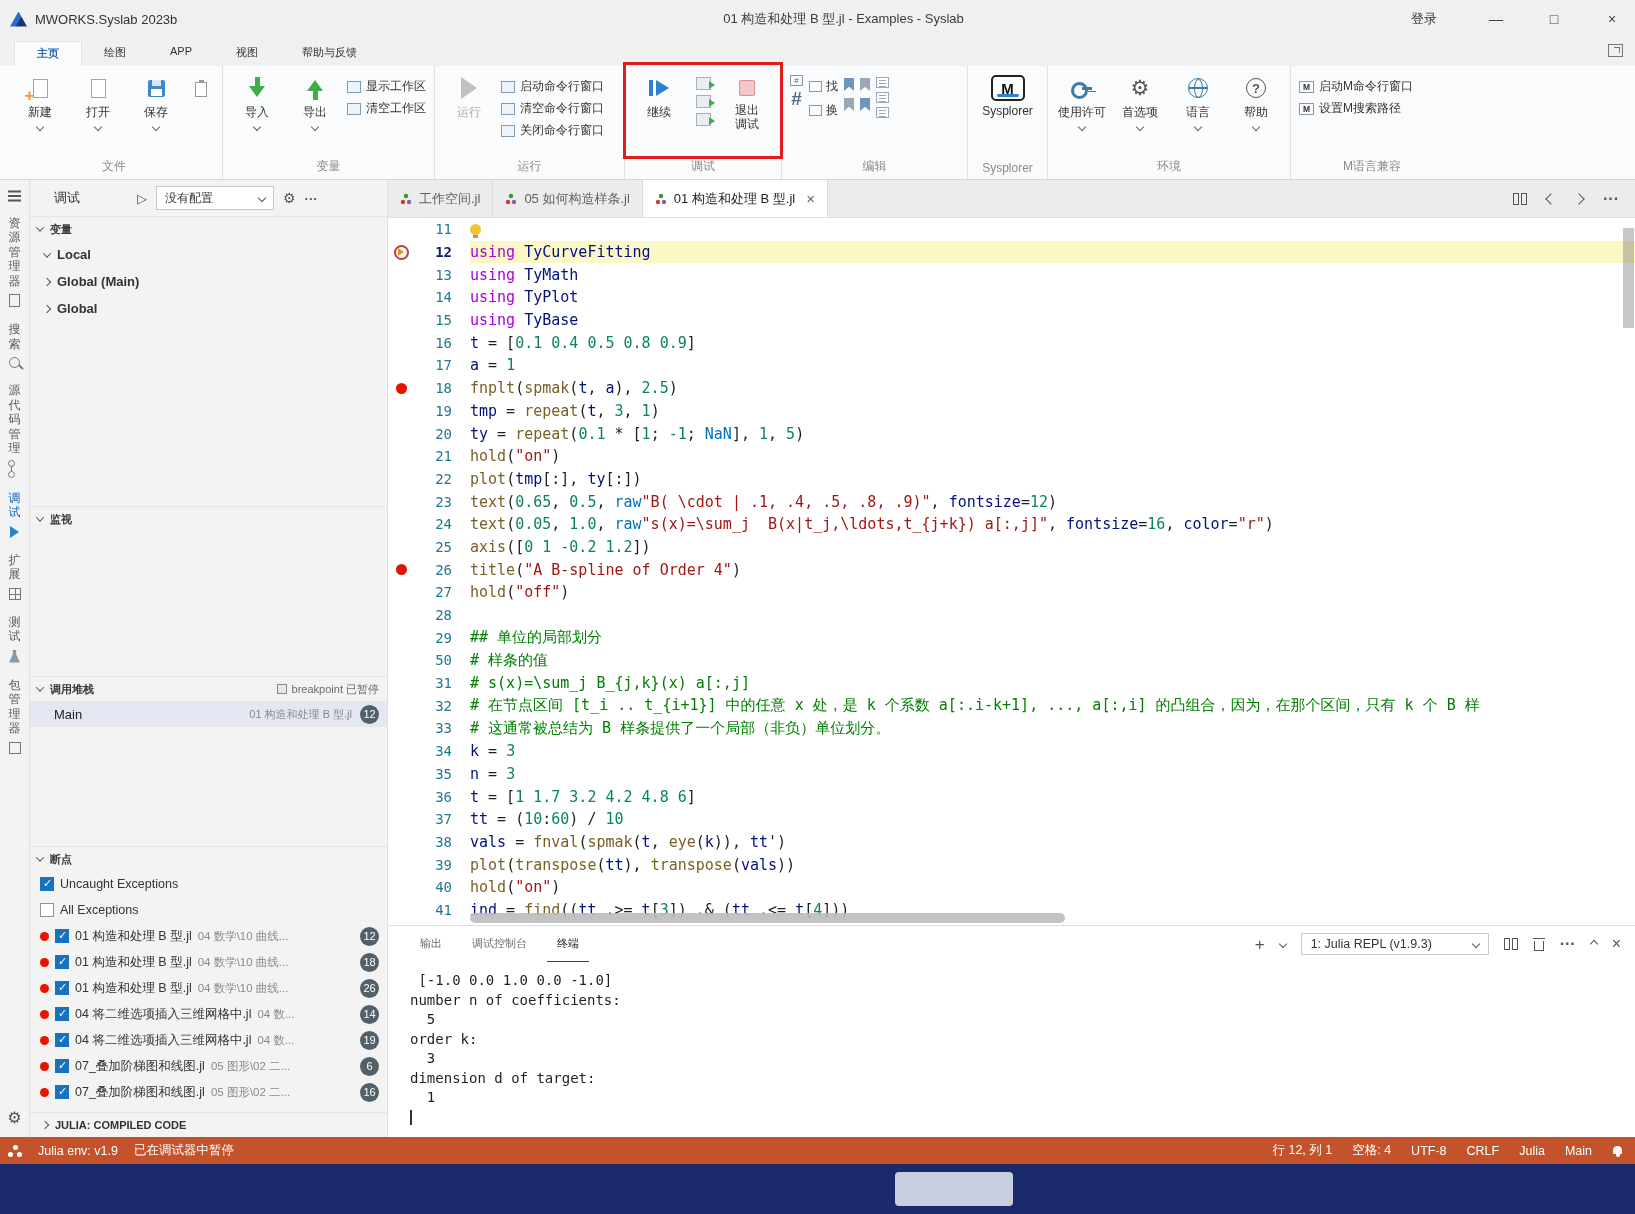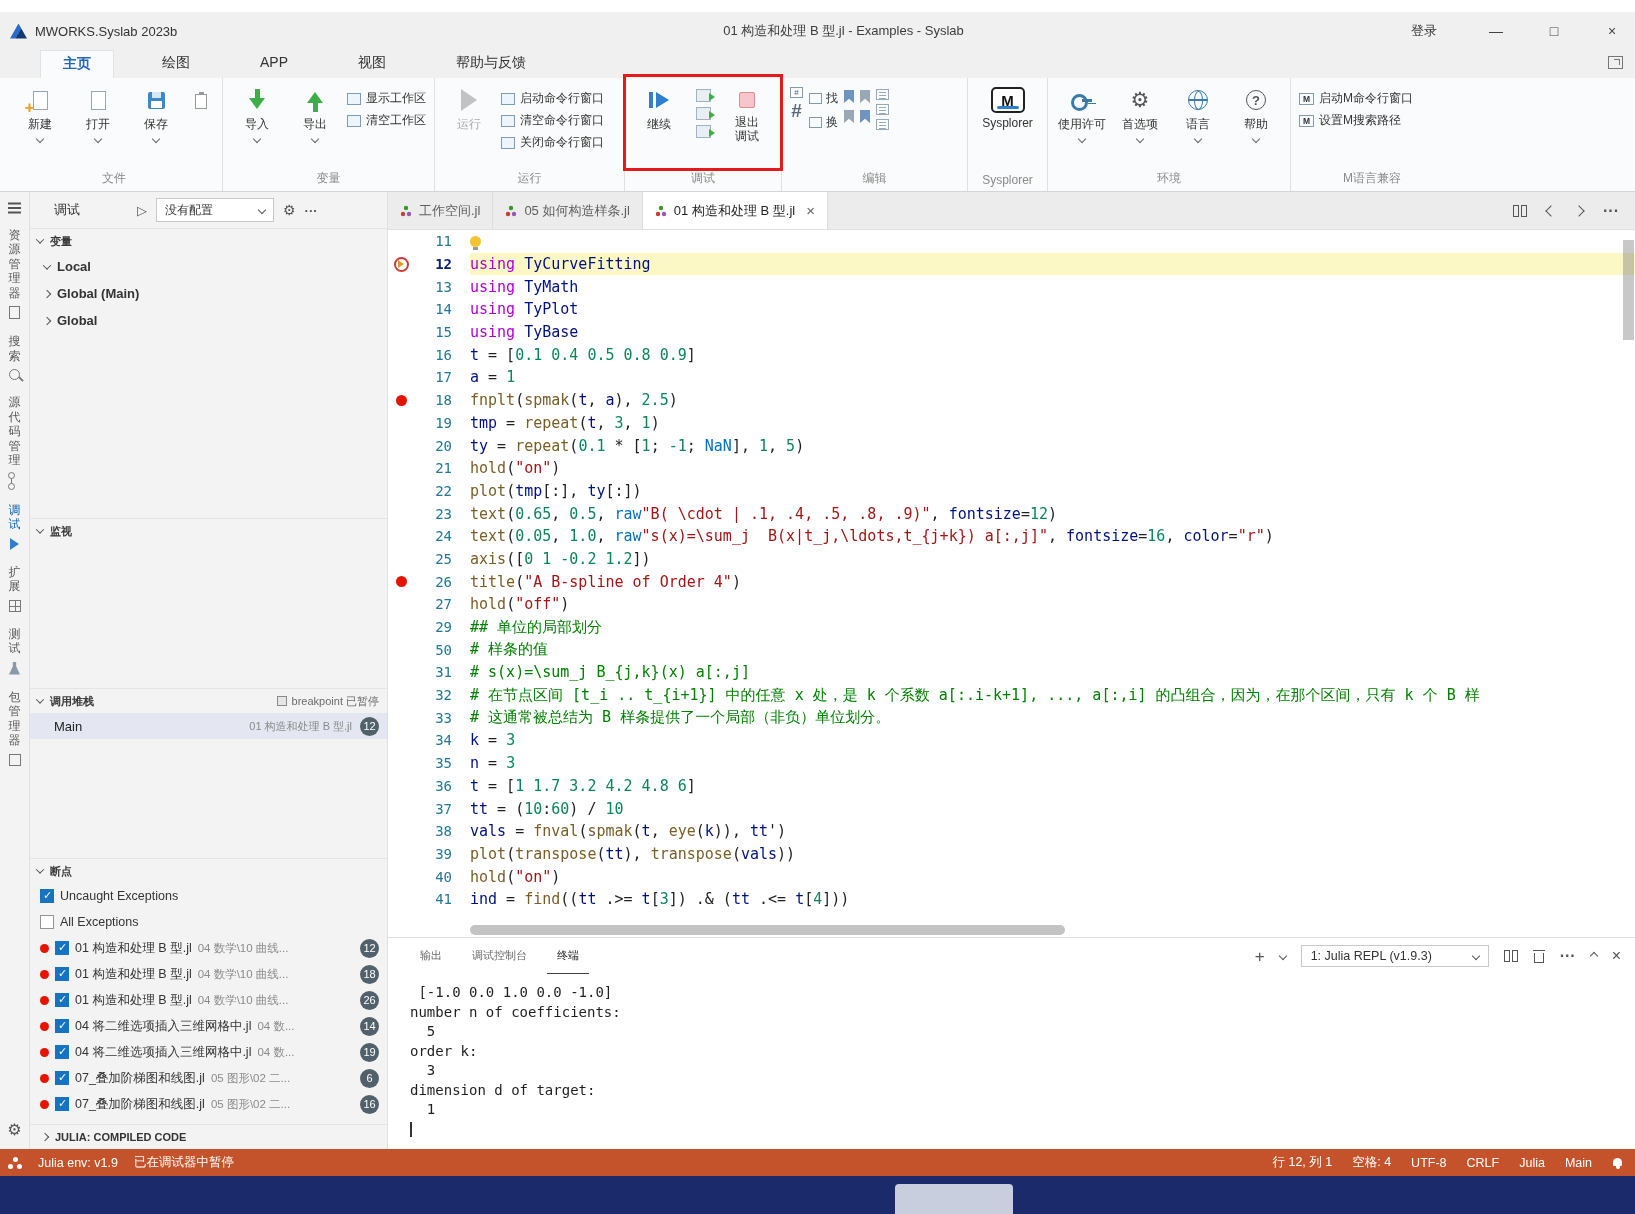--- a/index.html
+++ b/index.html
@@ -1,31 +1,31 @@
 <!DOCTYPE html>
 <html><head>
 <meta charset="utf-8">
 <style>
 *{margin:0;padding:0;box-sizing:border-box;}
 html,body{background:#888;}
 body{font-family:"Liberation Sans","DejaVu Sans",sans-serif;}
 .window{width:1635px;height:1214px;position:relative;background:#fff;overflow:hidden;}
 
 
-.titlebar{height:38px;background:#f0f0f0;display:flex;align-items:center;font-size:13px;color:#333;margin-top:12px;}
+.titlebar{height:38px;background:#f0f0f0;display:flex;align-items:center;font-size:13px;color:#333;}
 .tb-left{display:flex;align-items:center;gap:8px;padding-left:10px;width:300px;flex:none;}
 .logo{width:17px;height:15px;background:linear-gradient(120deg,#2a6bc8 55%,#14386f 55%);clip-path:polygon(50% 0,100% 100%,0 100%);flex:none;}
 .tb-center{flex:1;text-align:center;color:#3c3c3c;}
 .tb-right{display:flex;align-items:center;flex:none;gap:12px;}
 .tb-login{padding:0 24px;cursor:pointer;}
 .wc{width:46px;height:38px;display:flex;align-items:center;justify-content:center;font-size:14px;color:#444;}
 
 
 .ribbon-tabs{height:28px;background:#f0f0f0;display:flex;align-items:flex-end;padding-left:14px;position:relative;}
-.rtab{padding:4px 22px 5px;font-size:14px;color:#333;cursor:pointer;margin-left:26px;}
+.rtab{padding:4px 22px 5px;font-size:11px;color:#333;cursor:pointer;}
 .rtab.active{background:#fafbfc;color:#2566b8;font-weight:bold;border:1px solid #e2e2e2;border-bottom:none;}
 .ribbon-corner{position:absolute;right:12px;top:6px;width:15px;height:13px;border:1.2px solid #777;}
 .ribbon-corner::after{content:"";position:absolute;right:2px;top:2px;width:5px;height:5px;border-top:1.4px solid #777;border-right:1.4px solid #777;}
 
 
 .ribbon{height:114px;background:#fafbfc;border-bottom:1px solid #d5d5d5;display:flex;align-items:stretch;padding-left:6px;}
 .rgroup{display:flex;flex-direction:column;border-right:1px solid #e0e0e0;padding:4px 8px 0;position:relative;}
 .rgroup-body{flex:1;display:flex;gap:6px;}
 .rgroup-label{text-align:center;font-size:12px;color:#8a8a8a;padding:3px 0 4px;white-space:nowrap;}
 .btn-big{width:52px;display:flex;flex-direction:column;align-items:center;padding-top:5px;gap:3px;cursor:pointer;}
@@ -825,20 +825,27 @@
             <div class="code-line">
               <div class="gutter">
                 <span class="gmark"></span>
                 <span class="lnum">27</span>
               </div>
               <div class="ltext"><span class="tok tk-f">hold</span><span class="tok tk-o">(</span><span class="tok tk-s">"off"</span><span class="tok tk-o">)</span></div>
             </div>
             <div class="code-line">
               <div class="gutter">
                 <span class="gmark"></span>
+                <span class="lnum">28</span>
+              </div>
+              <div class="ltext"></div>
+            </div>
+            <div class="code-line">
+              <div class="gutter">
+                <span class="gmark"></span>
                 <span class="lnum">29</span>
               </div>
               <div class="ltext"><span class="tok tk-c">## 单位的局部划分</span></div>
             </div>
             <div class="code-line">
               <div class="gutter">
                 <span class="gmark"></span>
                 <span class="lnum">50</span>
               </div>
               <div class="ltext"><span class="tok tk-c"># 样条的值</span></div>

